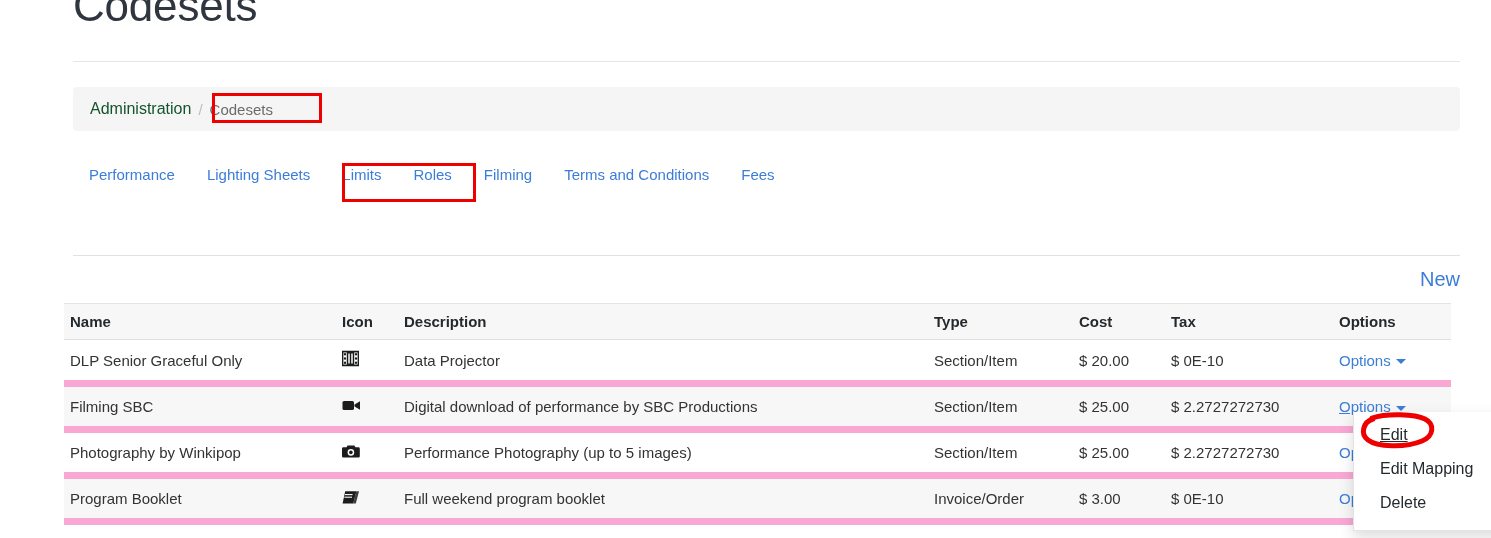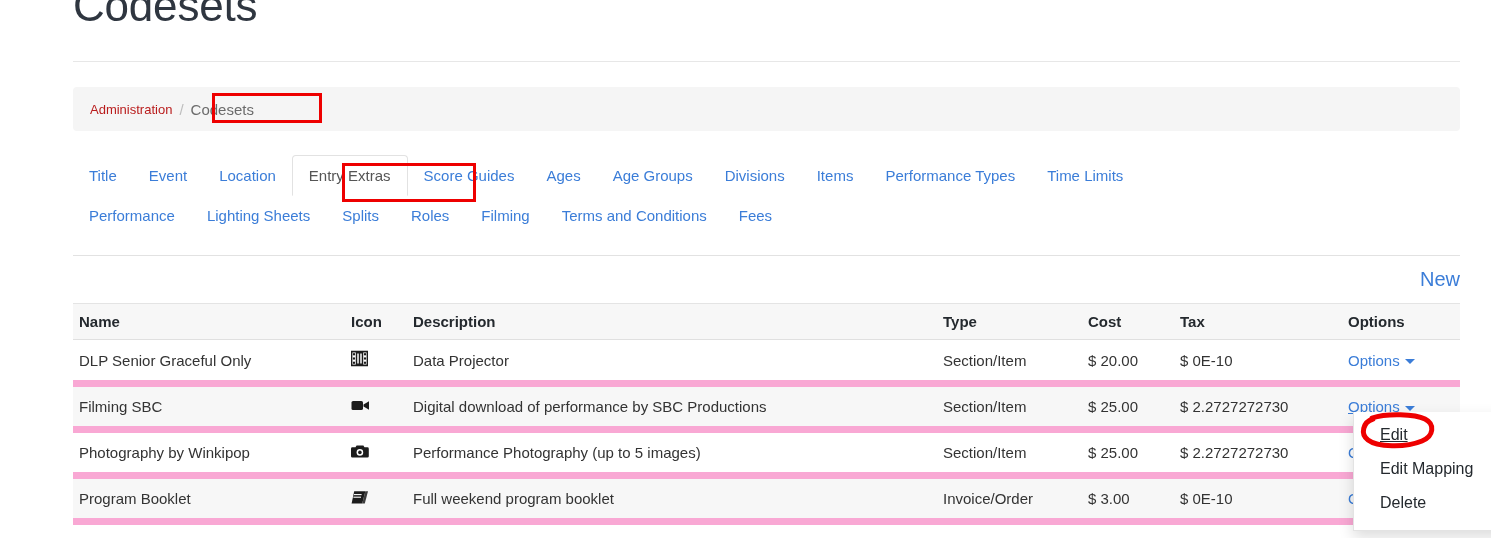--- a/index.html
+++ b/index.html
@@ -40,22 +40,22 @@
     position: absolute;
     left: 25px; top: 87px;
     width: 1387px; height: 44px;
     background: #f5f5f5;
     border-radius: 4px;
     display: flex;
     align-items: center;
     padding-left: 17px;
   }
   .crumb-link {
-    font-size: 13px;
-    color: #b91c1c;
+    font-size: 16px;
+    color: #14532d;
     text-decoration: none;
     white-space: nowrap;
   }
   .crumb-sep {
     font-size: 15px;
     color: #bdbdbd;
     margin: 0 7px;
   }
   .crumb-current {
     font-size: 15px;
@@ -103,21 +103,21 @@
     position: absolute;
     right: 79px; top: 268px;
     font-size: 20px;
     color: #3b7dd8;
     text-decoration: none;
   }
 
   
   .table-wrap {
     position: absolute;
-    left: 25px; top: 303px;
+    left: 16px; top: 303px;
     width: 1387px;
   }
   table.grid {
     width: 100%;
     border-collapse: collapse;
     font-size: 15px;
   }
   table.grid thead th {
     text-align: left;
     font-weight: bold;
@@ -212,37 +212,24 @@
   <div class="page-title">Codesets</div>
   <div class="title-rule"></div>
 
   <div class="breadcrumb-bar">
     <a class="crumb-link" href="#">Administration</a>
     <span class="crumb-sep">/</span>
     <span class="crumb-current">Codesets</span>
   </div>
 
   <div class="tabs">
-    <div class="tab-row" id="tab-row-1">
-        <a class="tab" href="#">Title</a>
-        <a class="tab" href="#">Event</a>
-        <a class="tab" href="#">Location</a>
-        <a class="tab active" href="#">Entry Extras</a>
-        <a class="tab" href="#">Score Guides</a>
-        <a class="tab" href="#">Ages</a>
-        <a class="tab" href="#">Age Groups</a>
-        <a class="tab" href="#">Divisions</a>
-        <a class="tab" href="#">Items</a>
-        <a class="tab" href="#">Performance Types</a>
-        <a class="tab" href="#">Time Limits</a>
-      </div>
     <div class="tab-row" id="tab-row-2">
         <a class="tab" href="#">Performance</a>
         <a class="tab" href="#">Lighting Sheets</a>
-        <a class="tab" href="#">Splits</a>
+        <a class="tab" href="#">Limits</a>
         <a class="tab" href="#">Roles</a>
         <a class="tab" href="#">Filming</a>
         <a class="tab" href="#">Terms and Conditions</a>
         <a class="tab" href="#">Fees</a>
       </div>
   </div>
   <div class="tabs-underline"></div>
 
   <a class="new-link" href="#">New</a>
 

